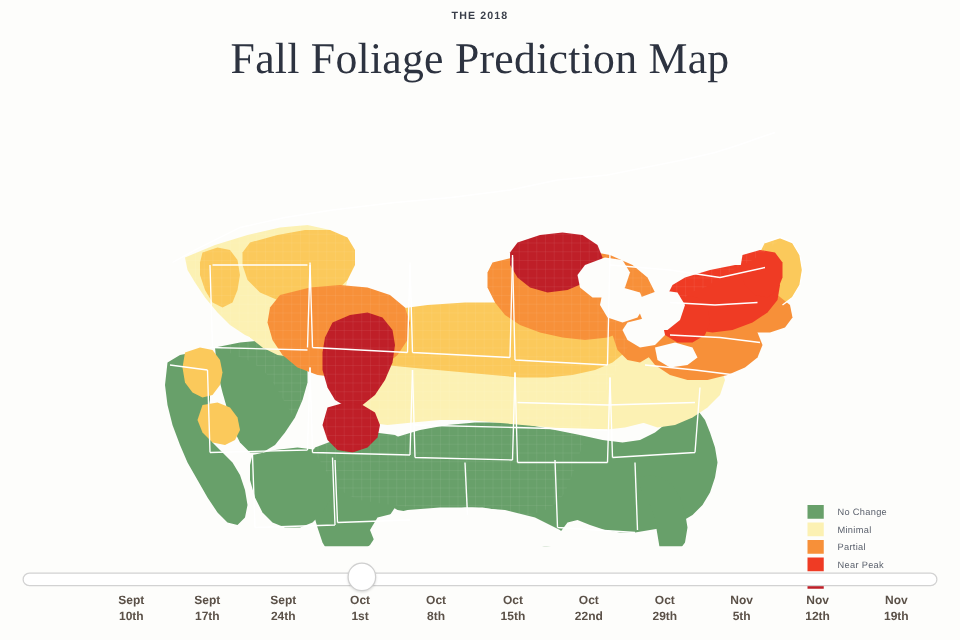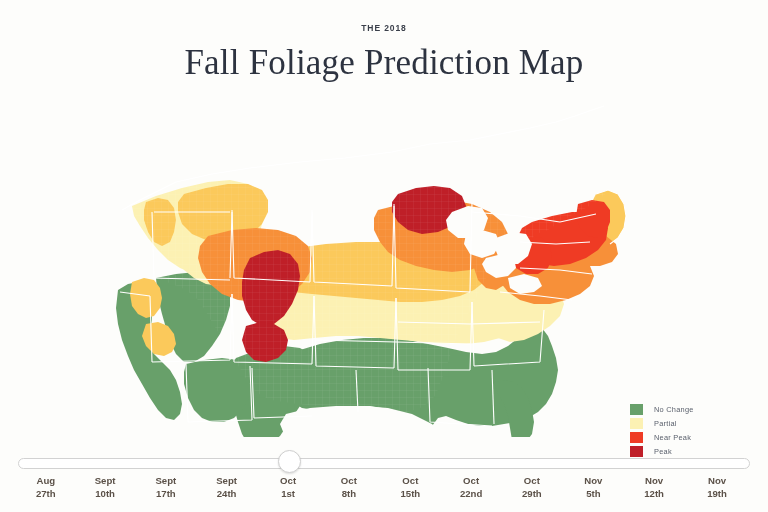--- a/index.html
+++ b/index.html
@@ -21,39 +21,39 @@
   }
 
   
   .kicker {
     text-align: center;
     font-family: "Liberation Sans", sans-serif;
     font-size: 8.5px;
     font-weight: bold;
     letter-spacing: 0.9px;
     color: #3a3f4a;
-    padding-top: 24px;
+    padding-top: 8px;
     line-height: 1;
   }
   .title {
     text-align: center;
     font-family: "Liberation Serif", serif;
     font-size: 35px;
     font-weight: normal;
     color: #2d3340;
     margin: 0;
     padding-top: 11px;
     line-height: 1.1;
     letter-spacing: 0.2px;
   }
 
   
   .map-wrap {
     position: absolute;
-    left: 0;
+    left: 16px;
     top: 82px;
     width: 623px;
     height: 355px;
   }
   .map-svg {
     display: block;
     width: 768px;
     height: 355px;
   }
   .state-line {
@@ -295,43 +295,43 @@
       </g>
     </svg>
 
     <div class="legend">
       <div class="legend-row">
         <span class="legend-swatch" style="background:#68a06a"></span>
         <span class="legend-label">No Change</span>
       </div>
       <div class="legend-row">
         <span class="legend-swatch" style="background:#fcf1b3"></span>
+        <span class="legend-label">Minimal</span>
+      </div>
+      <div class="legend-row">
+        <span class="legend-swatch" style="background:#f79039"></span>
         <span class="legend-label">Partial</span>
       </div>
       <div class="legend-row">
         <span class="legend-swatch" style="background:#ef3b24"></span>
         <span class="legend-label">Near Peak</span>
       </div>
       <div class="legend-row">
         <span class="legend-swatch" style="background:#bf1f28"></span>
         <span class="legend-label">Peak</span>
       </div>
     </div>
   </div>
 
   <div class="timeline">
     <div class="track-area">
       <div class="track"></div>
       <div class="thumb" id="slider-thumb" style="left: 36.9%;"></div>
     </div>
     <div class="ticks" id="tick-row">
-      <div class="tick" style="left: 45.816px;">
-        <span class="m">Aug</span>
-        <span class="d">27th</span>
-      </div>
       <div class="tick" style="left: 105.108px;">
         <span class="m">Sept</span>
         <span class="d">10th</span>
       </div>
       <div class="tick" style="left: 165.864px;">
         <span class="m">Sept</span>
         <span class="d">17th</span>
       </div>
       <div class="tick" style="left: 226.62px;">
         <span class="m">Sept</span>

